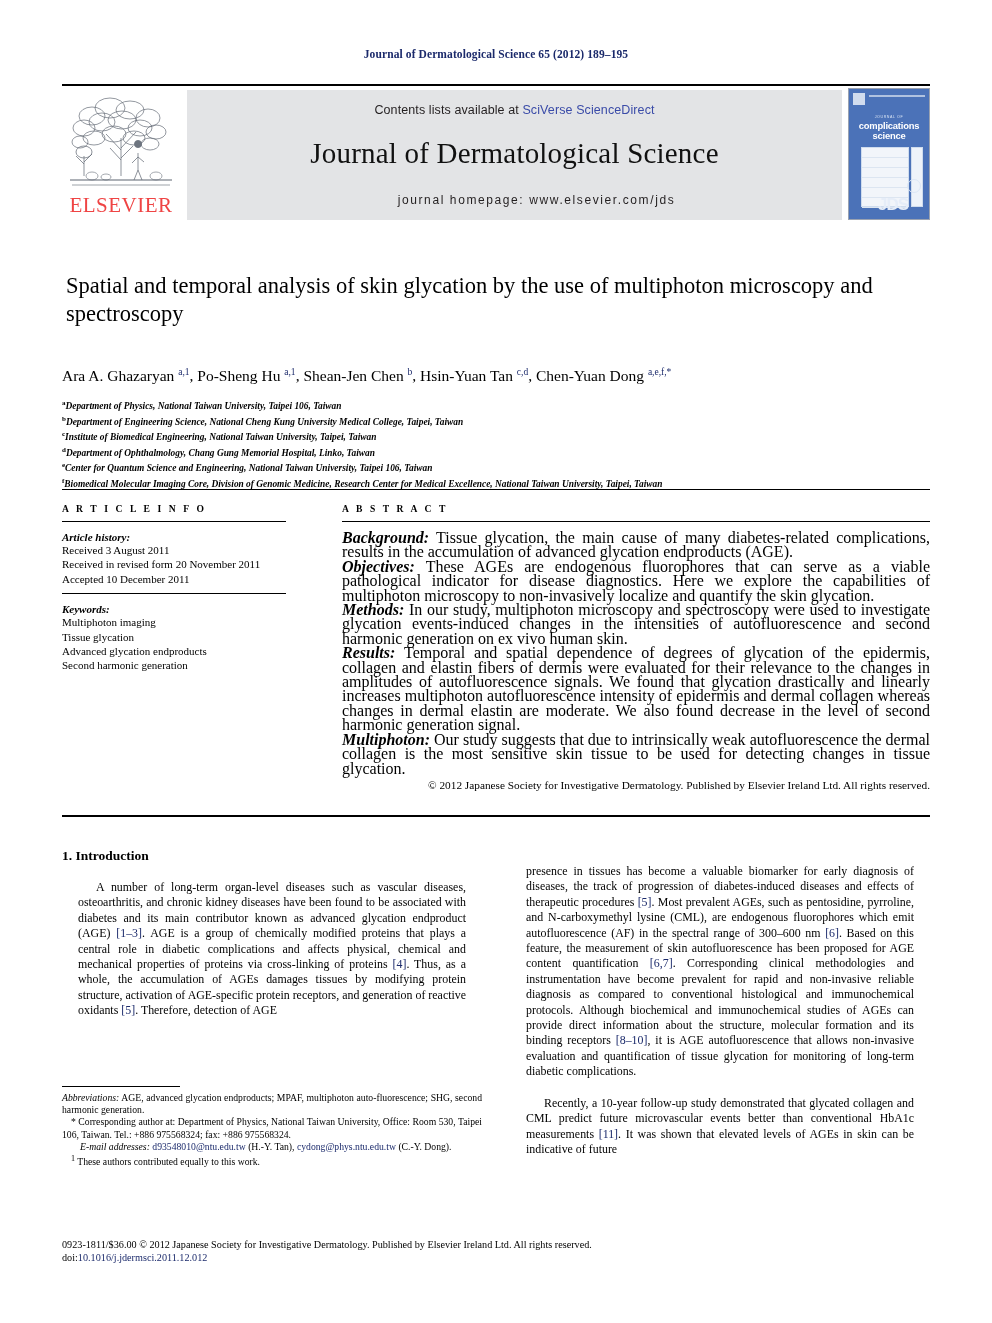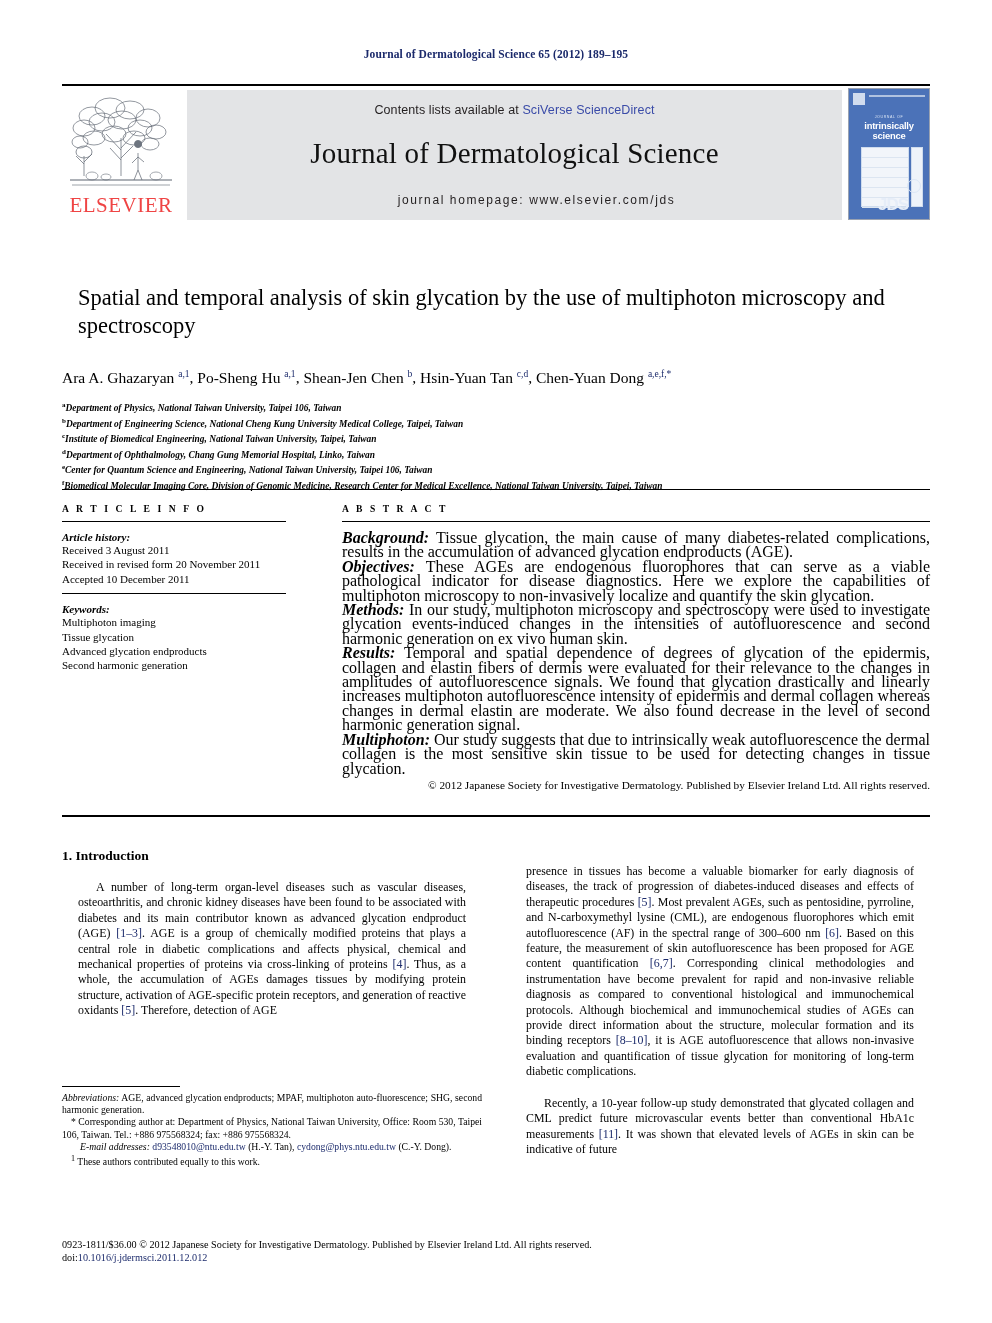--- a/index.html
+++ b/index.html
@@ -114,27 +114,27 @@
   .title-area {
     position: absolute;
     left: 62px; top: 268px;
     width: 868px;
   }
   .paper-title {
     font-family: "Liberation Serif", serif;
     font-size: 22.5px;
     line-height: 28px;
     color: #000;
-    margin: 16px;
+    margin: 4px;
     font-weight: normal;
   }
   .authors {
     font-family: "Liberation Serif", serif;
     font-size: 15.5px;
-    margin-top: 24px;
+    margin-top: 34px;
     color: #000;
     line-height: 20px;
   }
   .authors sup { font-size: 9.5px; color:#1b2a6b; vertical-align: super; }
   .affils {
     margin-top: 11px;
   }
   .affil {
     font-family: "Liberation Serif", serif;
     font-style: italic;
@@ -356,21 +356,21 @@
       </div>
       <div class="journal-title-big">Journal of Dermatological Science</div>
       <div class="homepage-line">journal homepage: www.elsevier.com/jds</div>
     </div>
 
     <div class="cover-thumb">
       <div class="ct-logo"></div>
       <div class="ct-hdr"></div>
       <div class="ct-kicker">JOURNAL OF</div>
       <div class="ct-title">
-        <span>intrinsically</span><br>
+        <span>complications</span><br>
         <span>science</span>
       </div>
       <div class="ct-grid">
         <div class="row" style="top:0"></div>
           <div class="row" style="top:10px"></div>
         <div class="row" style="top:20px"></div>
           <div class="row" style="top:30px"></div>
         <div class="row" style="top:40px"></div>
           <div class="row" style="top:50px"></div>
       </div>

